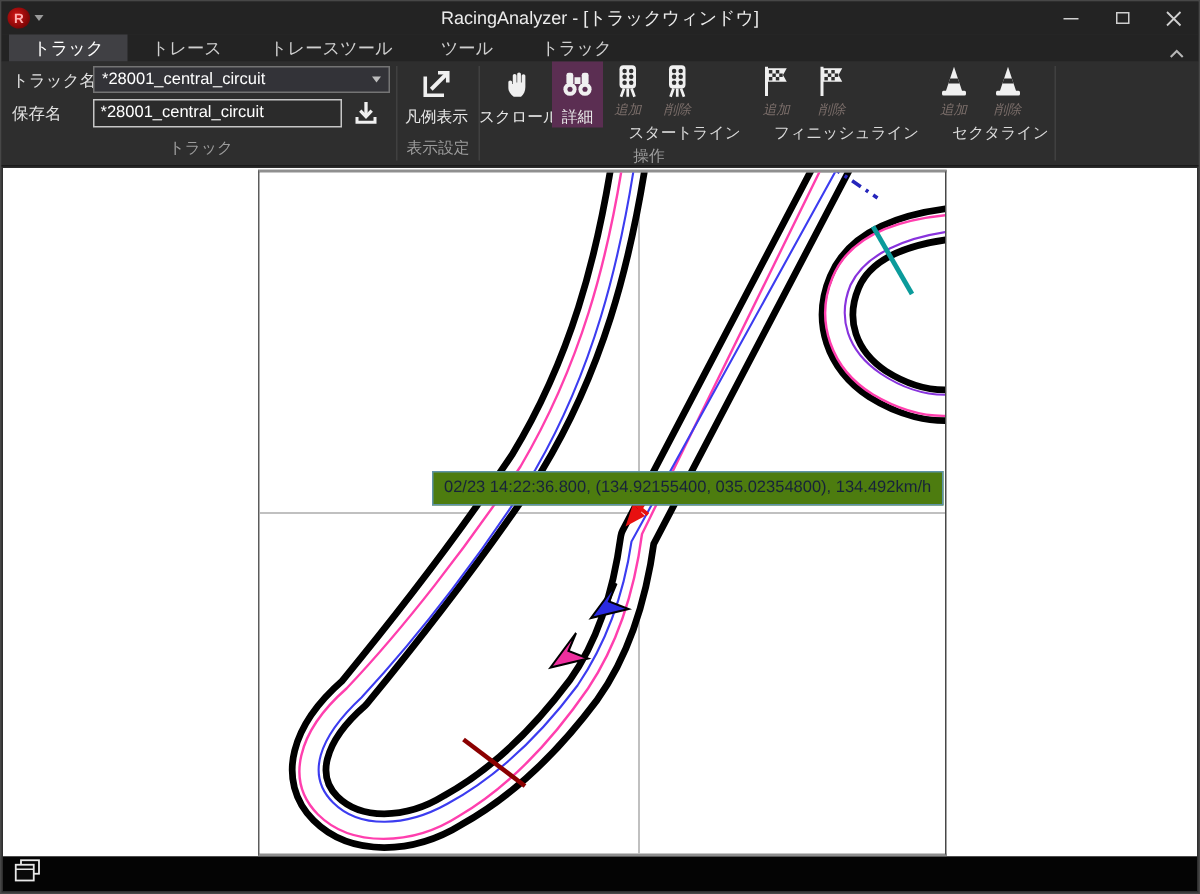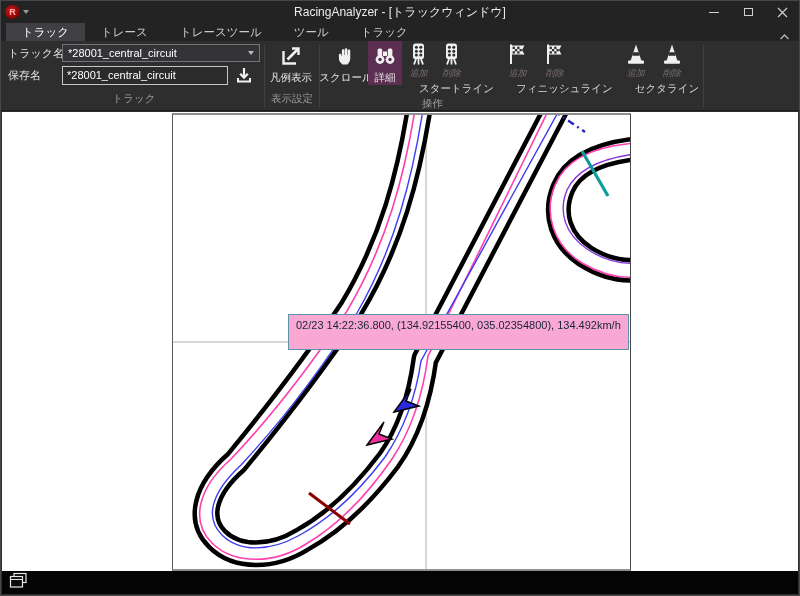--- a/index.html
+++ b/index.html
@@ -68,22 +68,22 @@
   .sbtn .slabel { font-size:9px; color:#7b6e6a; margin-top:1px;font-style:italic; }
   .sub-label { text-align:center; font-size:10.5px; color:#dadada; margin-top:2px;
     white-space:nowrap;margin-left:17px; }
 
   
   .mdi { position:absolute; top:111px; left:1px; right:1px; bottom:24px; background:#ffffff; }
   .trackwin { position:absolute; left:170px; top:1px; width:459px; height:458px;
     background:#ffffff; border-top:2px solid #8f8f8f; border-bottom:2px solid #8f8f8f;
     border-left:1px solid #5c5c5c; border-right:1px solid #484848; }
   .trackwin svg { display:block; }
-  .tooltip { position:absolute; left:115px; top:199px; height:36px;
-    background:#f9a8d4; border:1px solid #5f93a8; color:#17233a; font-size:11px;
+  .tooltip { position:absolute; left:115px; top:199px; height:23px;
+    background:#4d7c0f; border:1px solid #5f93a8; color:#17233a; font-size:11px;
     line-height:21px; padding:0 7px; white-space:nowrap; }
 
   
   .taskbar { position:absolute; left:1px; right:1px; bottom:1px; height:23px;
     background:#040404; display:flex; align-items:center; }
   .minwin { margin-left:7px; }
 </style>
 </head>
 <body>
 

